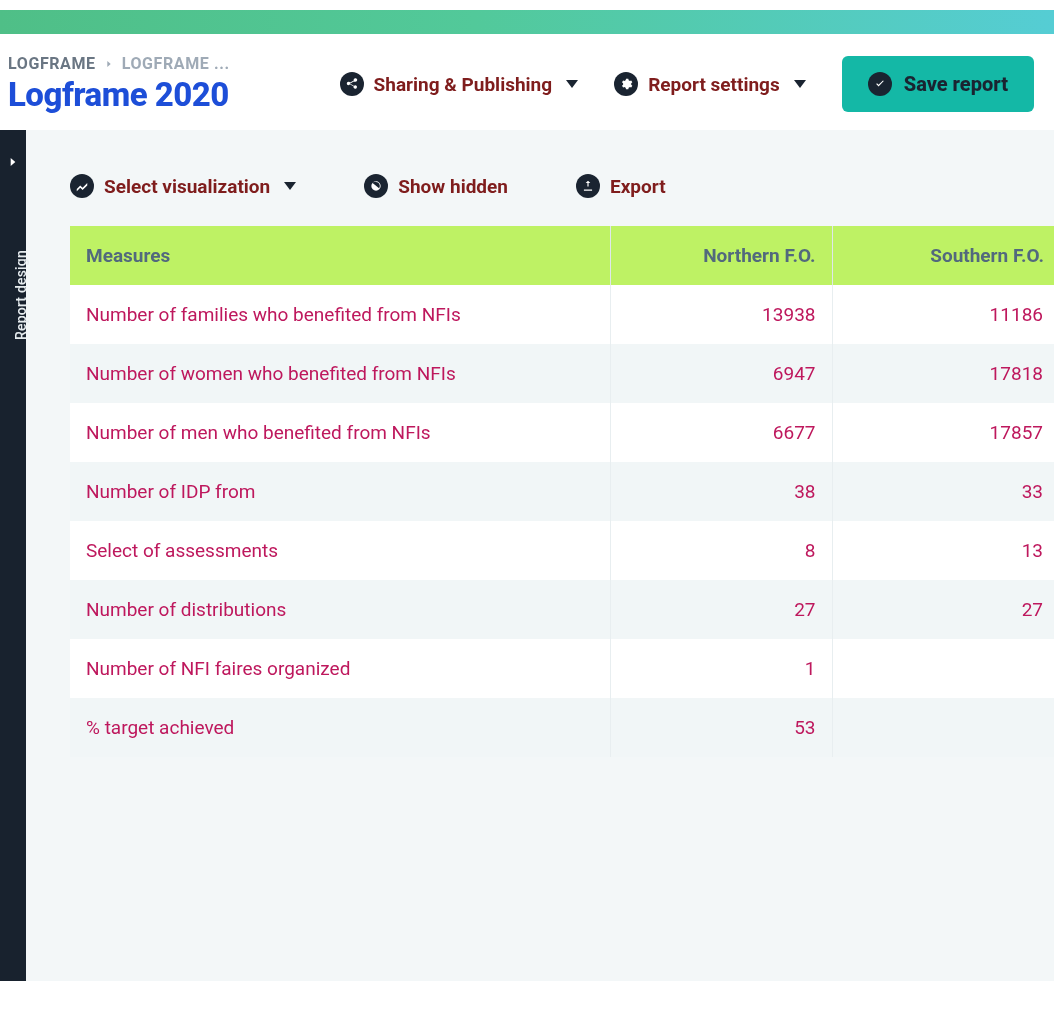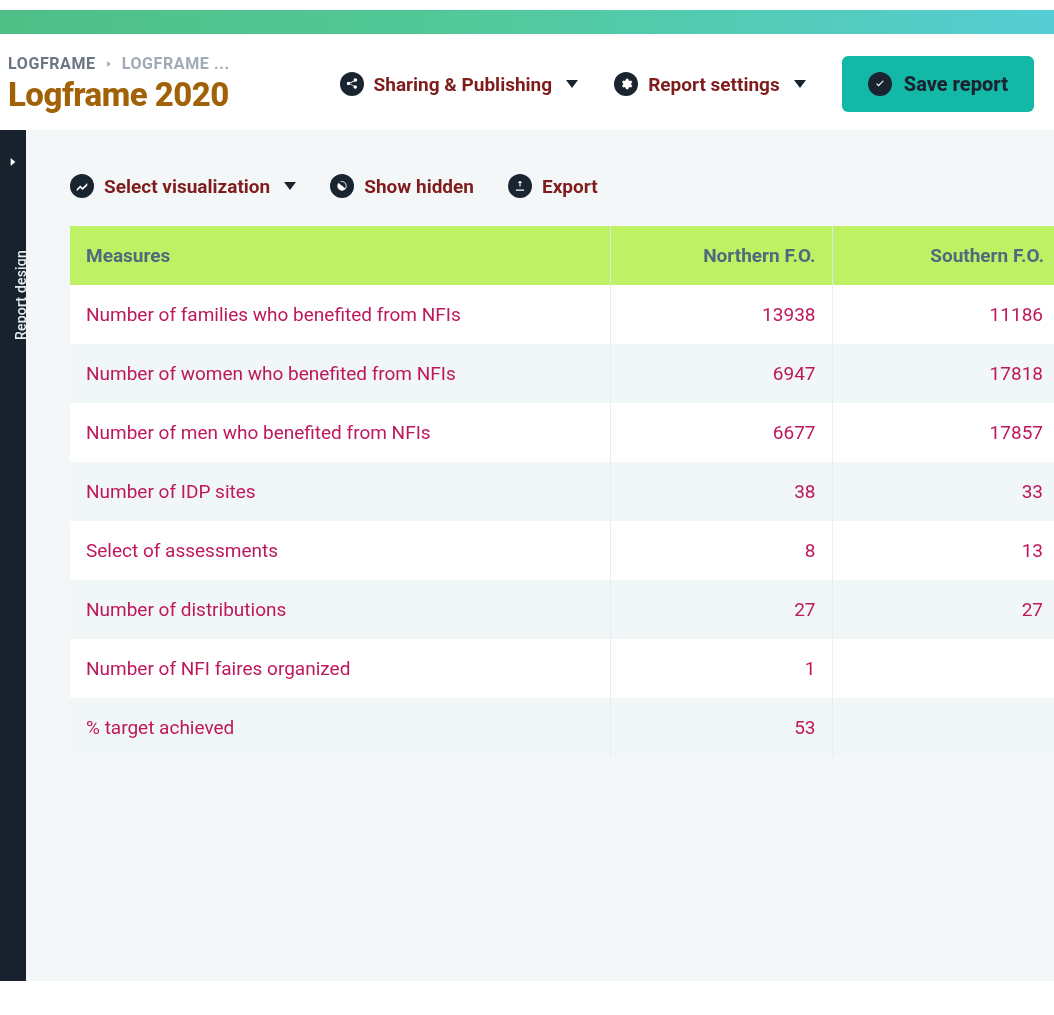--- a/index.html
+++ b/index.html
@@ -38,21 +38,21 @@
     align-items: center;
     gap: 8px;
   }
   .breadcrumbs .bc-root {
     color: #6a7683;
   }
   .breadcrumbs .chev { color: #9faab6; font-size: 14px; }
   .page-title {
     font-size: 33px;
     font-weight: 800;
-    color: #a16207;
+    color: #1d4ed8;
     letter-spacing: -.5px;
   }
 
   .header-actions {
     display: flex;
     align-items: center;
     gap: 36px;
   }
   .action {
     display: inline-flex;
@@ -124,21 +124,21 @@
 
   .content {
     flex: 1;
     background: #f3f7f8;
     padding: 44px 0 0 44px;
     overflow: hidden;
   }
   .toolbar {
     display: flex;
     align-items: center;
-    gap: 34px;
+    gap: 68px;
     margin-bottom: 28px;
     color: #1a2431;
   }
   .toolbar .action { font-size: 19px; }
 
   table.grid {
     width: 100%;
     border-collapse: collapse;
     table-layout: fixed;
   }
@@ -287,21 +287,21 @@
           <td class="first">Number of women who benefited from NFIs</td>
           <td>6947</td>
           <td>17818</td>
         </tr>
         <tr>
           <td class="first">Number of men who benefited from NFIs</td>
           <td>6677</td>
           <td>17857</td>
         </tr>
         <tr>
-          <td class="first">Number of IDP sites</td>
+          <td class="first">Number of IDP from</td>
           <td>38</td>
           <td>33</td>
         </tr>
         <tr>
           <td class="first">Select of assessments</td>
           <td>8</td>
           <td>13</td>
         </tr>
         <tr>
           <td class="first">Number of distributions</td>

